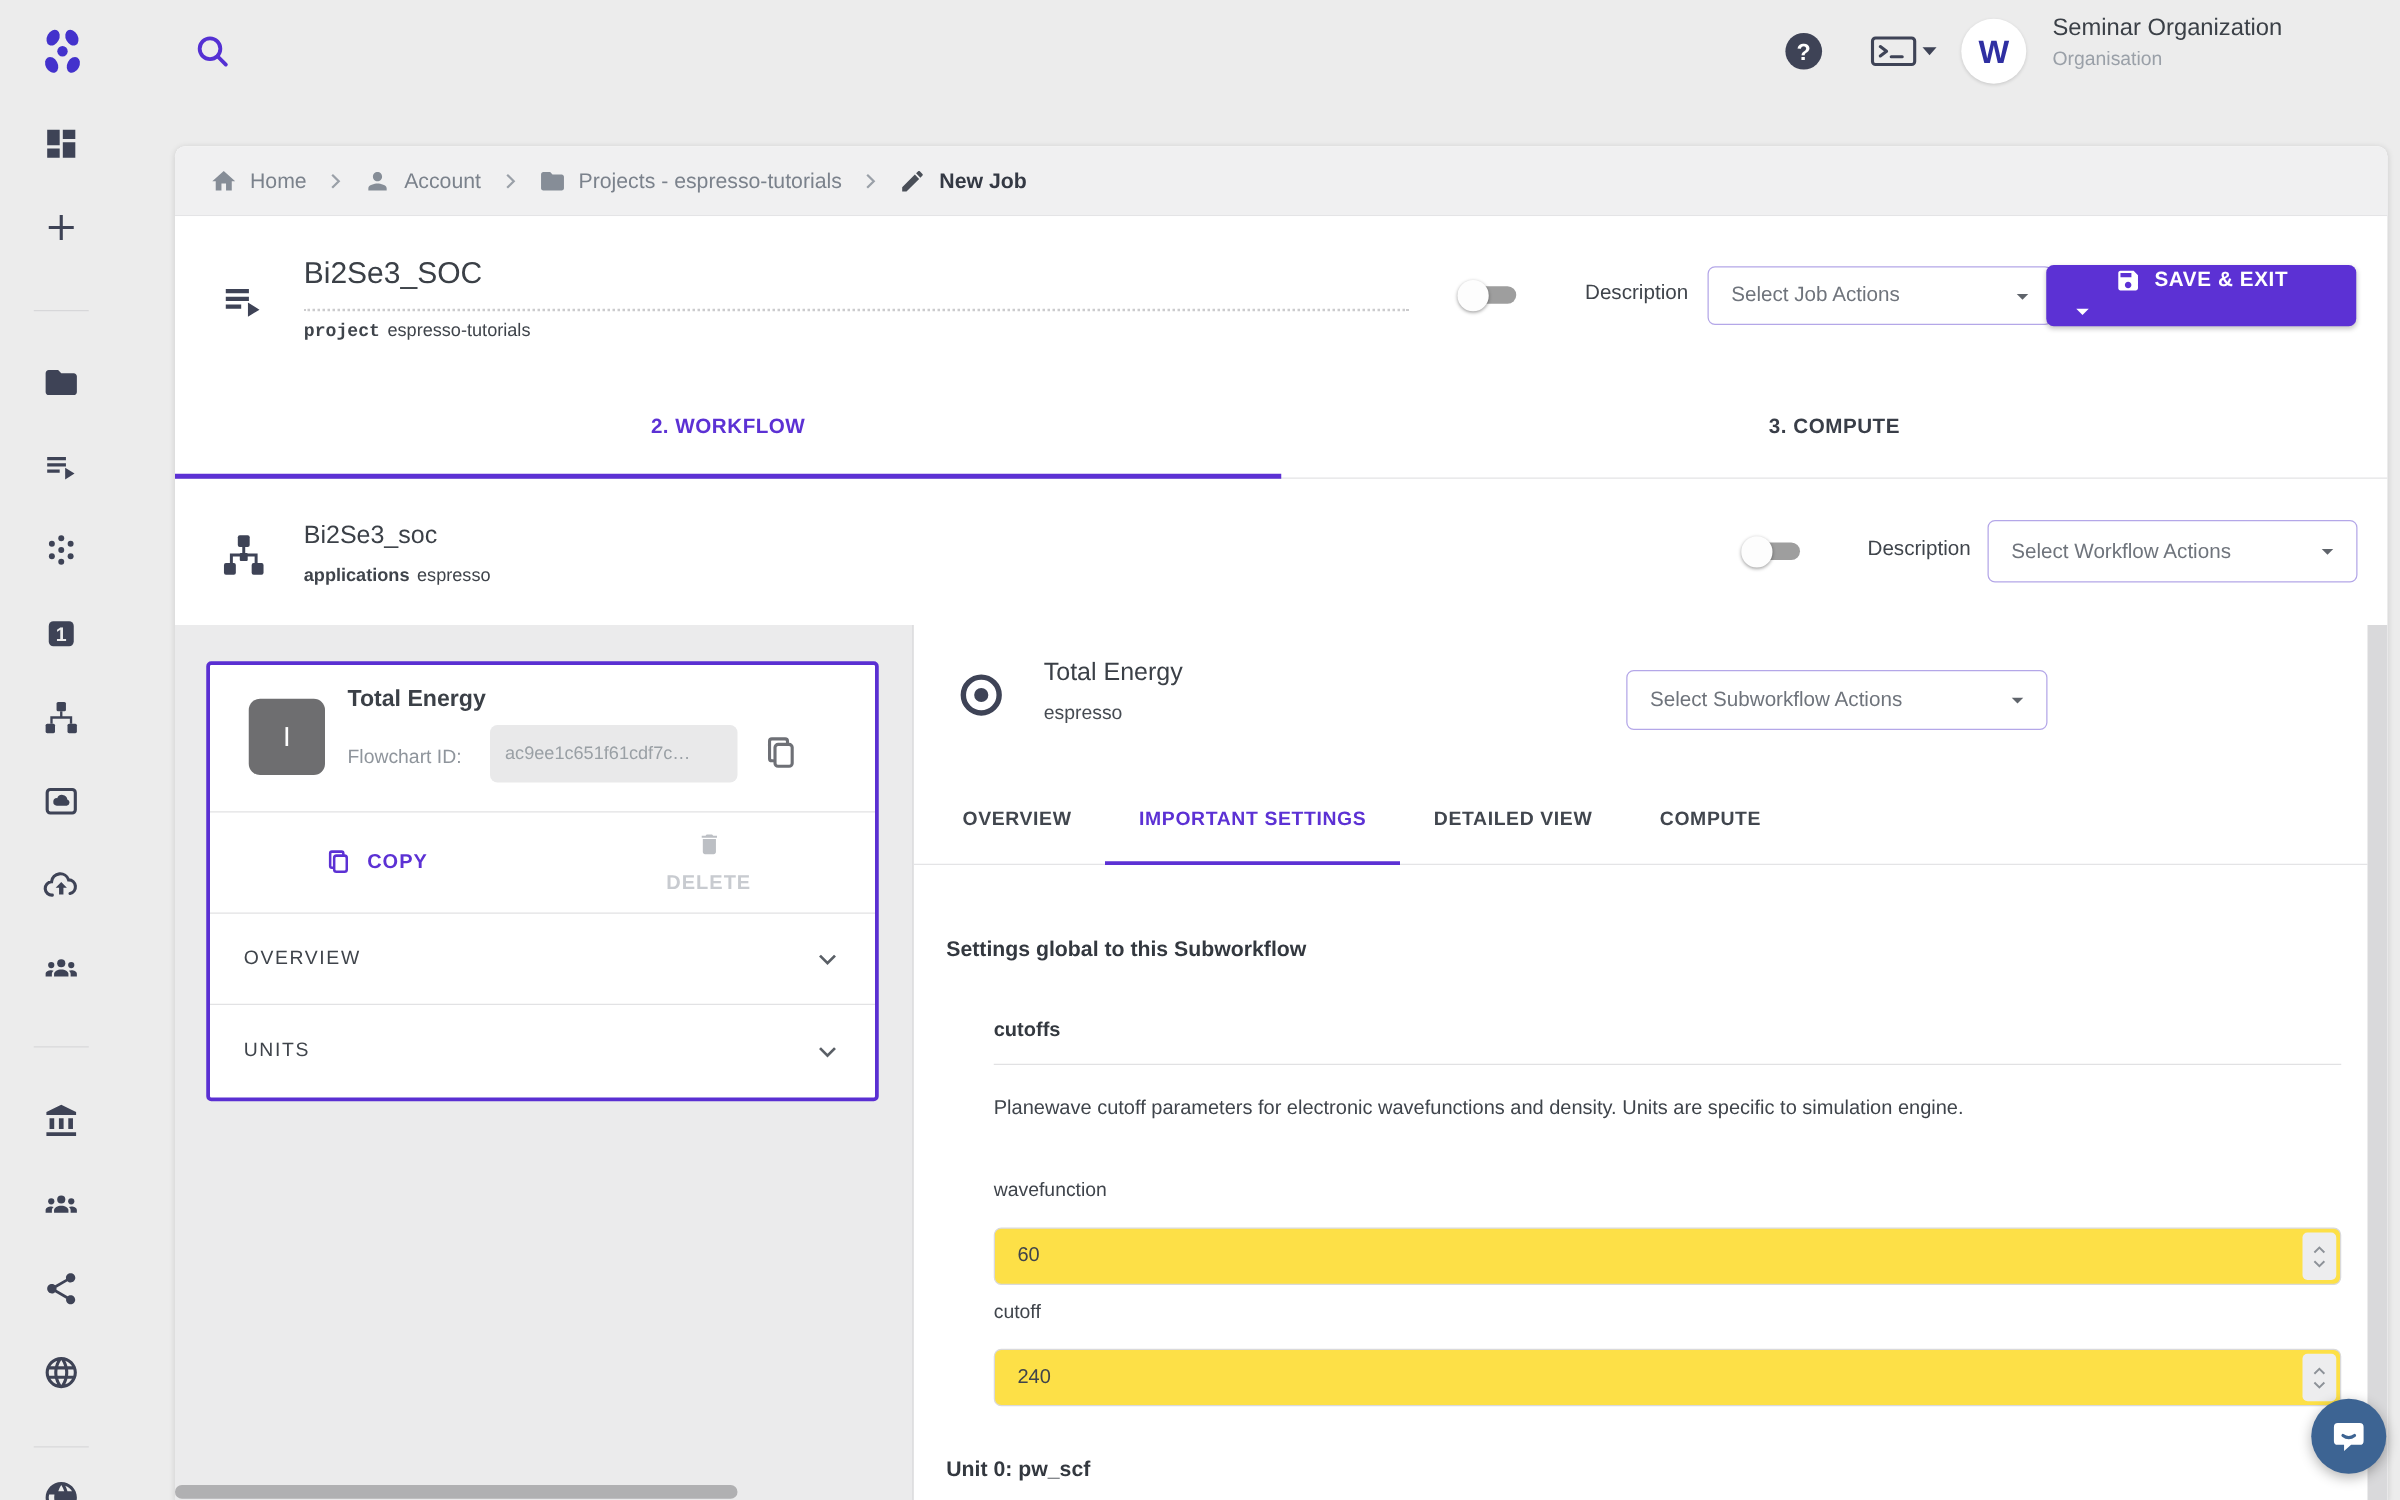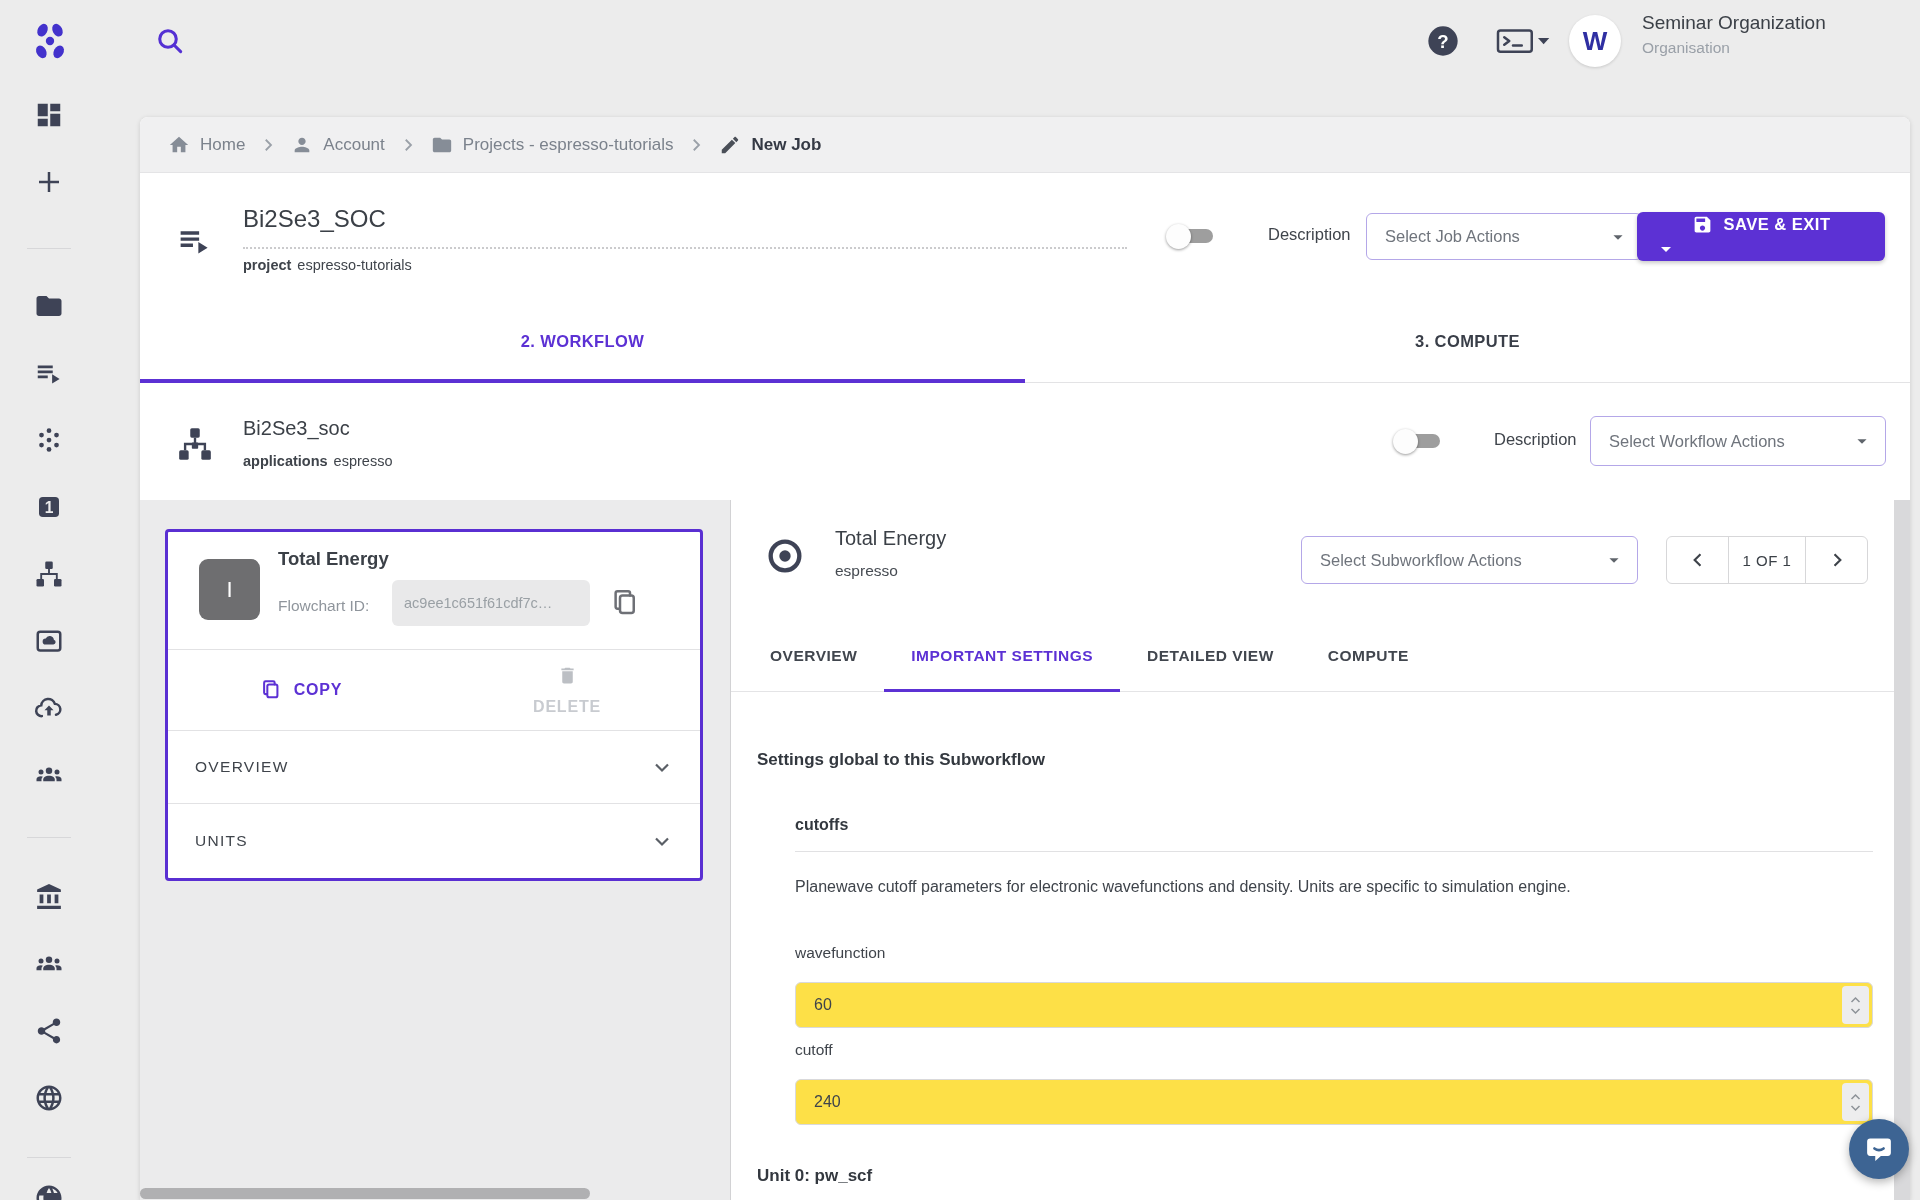--- a/index.html
+++ b/index.html
@@ -41,21 +41,21 @@
   .crumb.current{color:#343944;font-weight:bold;cursor:default;}
   .crumb.current .cicon{color:#4a4f58;}
   .crumb-sep{width:18px;height:18px;color:#9aa0a8;margin:0 14px;}
 
   
   .job-header{position:absolute;left:0;top:56px;width:100%;height:127px;}
   .job-icon{left:36px;top:49px;width:37px;height:37px;color:var(--icon-dark);}
   .job-title{left:103px;top:32px;font-size:24px;color:var(--txt-dark);}
   .job-dotted{left:103px;top:74px;width:884px;border-bottom:2px dotted #cbcbcd;}
   .job-project{left:103px;top:84px;font-size:14.5px;color:#3f444b;}
-  .job-project b{font-weight:bold;margin-right:6px;}
+  .job-project b{font-weight:bold;margin-right:6px;font-family:Liberation Mono, monospace;}
   .switch{width:56px;height:26px;position:relative;cursor:pointer;}
   .switch .track{position:absolute;left:11px;top:6px;width:36px;height:14px;border-radius:7px;background:#9e9e9e;}
   .switch .thumb{position:absolute;left:0;top:1px;width:25px;height:25px;border-radius:50%;background:#fdfdfd;
                  box-shadow:0 1px 3px rgba(0,0,0,.4);}
   .desc-label{font-size:16.5px;color:#3f444b;margin-left:31px;}
   .select-outlined{border:1px solid var(--lavender);border-radius:6px;background:#fff;display:flex;
                    align-items:center;justify-content:space-between;padding:0 12px 0 18px;cursor:pointer;}
   .select-outlined .sel-label{font-size:16.5px;color:var(--txt-mid);white-space:nowrap;}
   .select-outlined .caret{width:22px;height:22px;color:#5f646b;flex:0 0 auto;margin-left:10px;}
   .save-split{left:1497px;top:39px;width:248px;height:49px;background:var(--accent);border-radius:6px;
@@ -407,33 +407,20 @@
           <circle cx="12" cy="12" r="3.4" fill="currentColor"></circle>
         </svg>
         <div class="abs rp-title">Total Energy</div>
         <div class="abs rp-sub">espresso</div>
         <div class="abs select-outlined rp-select">
           <span class="sel-label">Select Subworkflow Actions</span>
           <svg class="caret" viewBox="0 0 24 24" fill="currentColor">
               <path d="M7 10l5 5 5-5z"></path>
             </svg>
         </div>
-        <div class="abs pager">
-          <div class="pcell pbtn">
-            <svg viewBox="0 0 24 24" fill="none" stroke="currentColor" stroke-width="2.6">
-                <path d="M15 5l-7 7 7 7"></path>
-              </svg>
-          </div>
-          <div class="pcell plabel">1 OF 1</div>
-          <div class="pcell pbtn">
-            <svg viewBox="0 0 24 24" fill="none" stroke="currentColor" stroke-width="2.6">
-                <path d="M9 5l7 7-7 7"></path>
-              </svg>
-          </div>
-        </div>
 
         <div class="sw-tabs-row">
           <div class="sw-tab">OVERVIEW</div>
           <div class="sw-tab active">IMPORTANT SETTINGS</div>
           <div class="sw-tab">DETAILED VIEW</div>
           <div class="sw-tab">COMPUTE</div>
         </div>
 
         <div class="abs sec-title">Settings global to this Subworkflow</div>
         <div class="abs grp-title">cutoffs</div>

